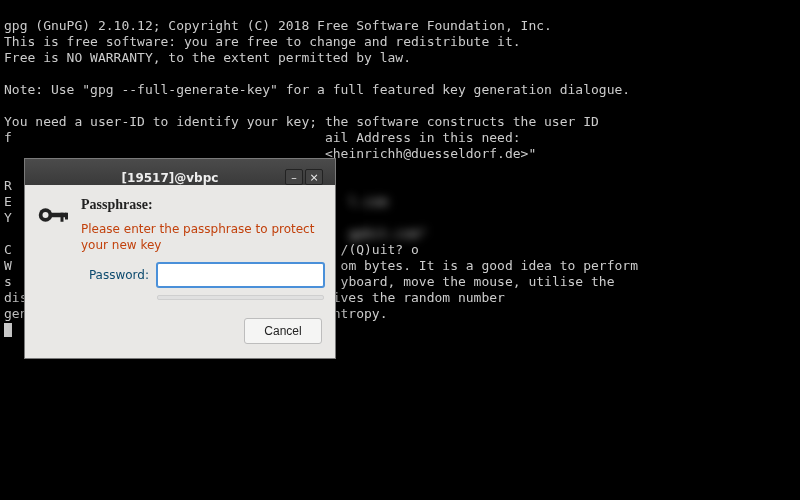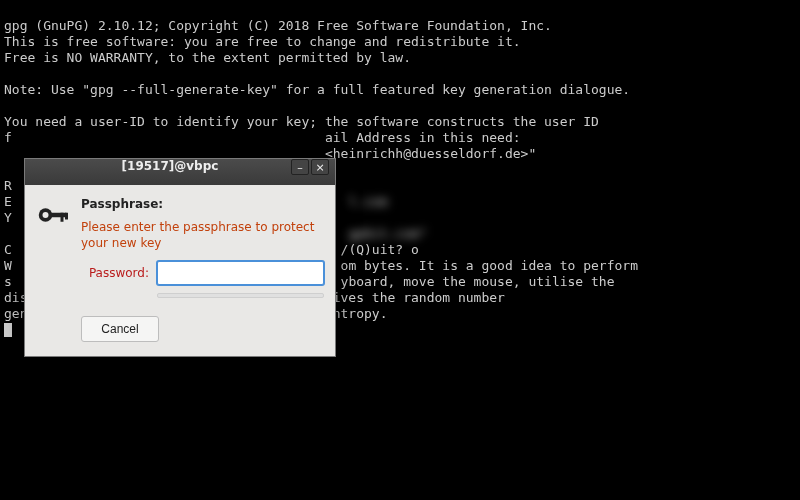--- a/index.html
+++ b/index.html
@@ -31,60 +31,60 @@
     border: 1px solid #7a7a7a;
     box-shadow: 0 6px 18px rgba(0,0,0,0.5);
     font-family: "DejaVu Sans", Arial, sans-serif;
     color: #222;
   }
   .titlebar {
     height: 26px;
     background: linear-gradient(#4b4b4b, #3a3a3a);
     color: #eee;
     display: flex;
-    align-items: flex-start;
-    padding: 0 6px;
+    align-items: flex-end;
+    padding: 0 12px;
     font-size: 12px;
   }
   .titlebar .title { flex: 1; text-align: center; font-weight: bold; }
   .titlebar .win-btn {
     width: 18px; height: 16px;
     display: flex; align-items: center; justify-content: center;
     margin-left: 2px;
     background: #444; border: 1px solid #222; border-radius: 2px;
     font-size: 11px; line-height: 1;
   }
   .dialog-body {
     display: flex;
     padding: 12px 12px 10px 10px;
     gap: 10px;
   }
   .key-icon svg { width: 36px; height: 36px; }
   .content { flex: 1; font-size: 12px; }
-  .content h3 { font-size: 12px; font-weight: bold; margin-bottom: 8px; }
+  .content h3 { font-size: 14px; font-weight: bold; margin-bottom: 8px; font-family: Liberation Serif, serif; }
   .content .msg { color: #c2410c; margin-bottom: 10px; line-height: 1.35; }
   .form-row { display: flex; align-items: center; margin-bottom: 8px; }
-  .form-row label { width: 68px; text-align: right; margin-right: 8px; color: #b91c1c; }
+  .form-row label { width: 68px; text-align: right; margin-right: 8px; color: #0c4a6e; }
   .form-row input {
     flex: 1; height: 24px;
     border: 1px solid #b6b6b6; border-radius: 2px;
     padding: 2px 5px; font-size: 12px;
     background: #fff;
   }
   .form-row input.focused {
     border: 1px solid #4a90d9;
     box-shadow: 0 0 0 1px #4a90d9;
   }
   .strength {
     height: 5px; background: #e0e0e0;
     border: 1px solid #cfcfcf; border-radius: 2px;
     margin: 2px 0 10px 76px;
   }
   .buttons {
-    display: flex; justify-content: flex-start; gap: 8px;
+    display: flex; justify-content: flex-end; gap: 8px;
     padding-right: 2px; padding-bottom: 4px; margin-top: 18px;
   }
   .buttons button {
     width: 78px; height: 26px;
     background: #f5f5f4;
     border: 1px solid #bdbdbd; border-radius: 3px;
     font-size: 12px; color: #222;
   }
   .blur1 { filter: blur(5px); display: inline-block; }
   .blur2 { filter: blur(5px); display: inline-block; }

